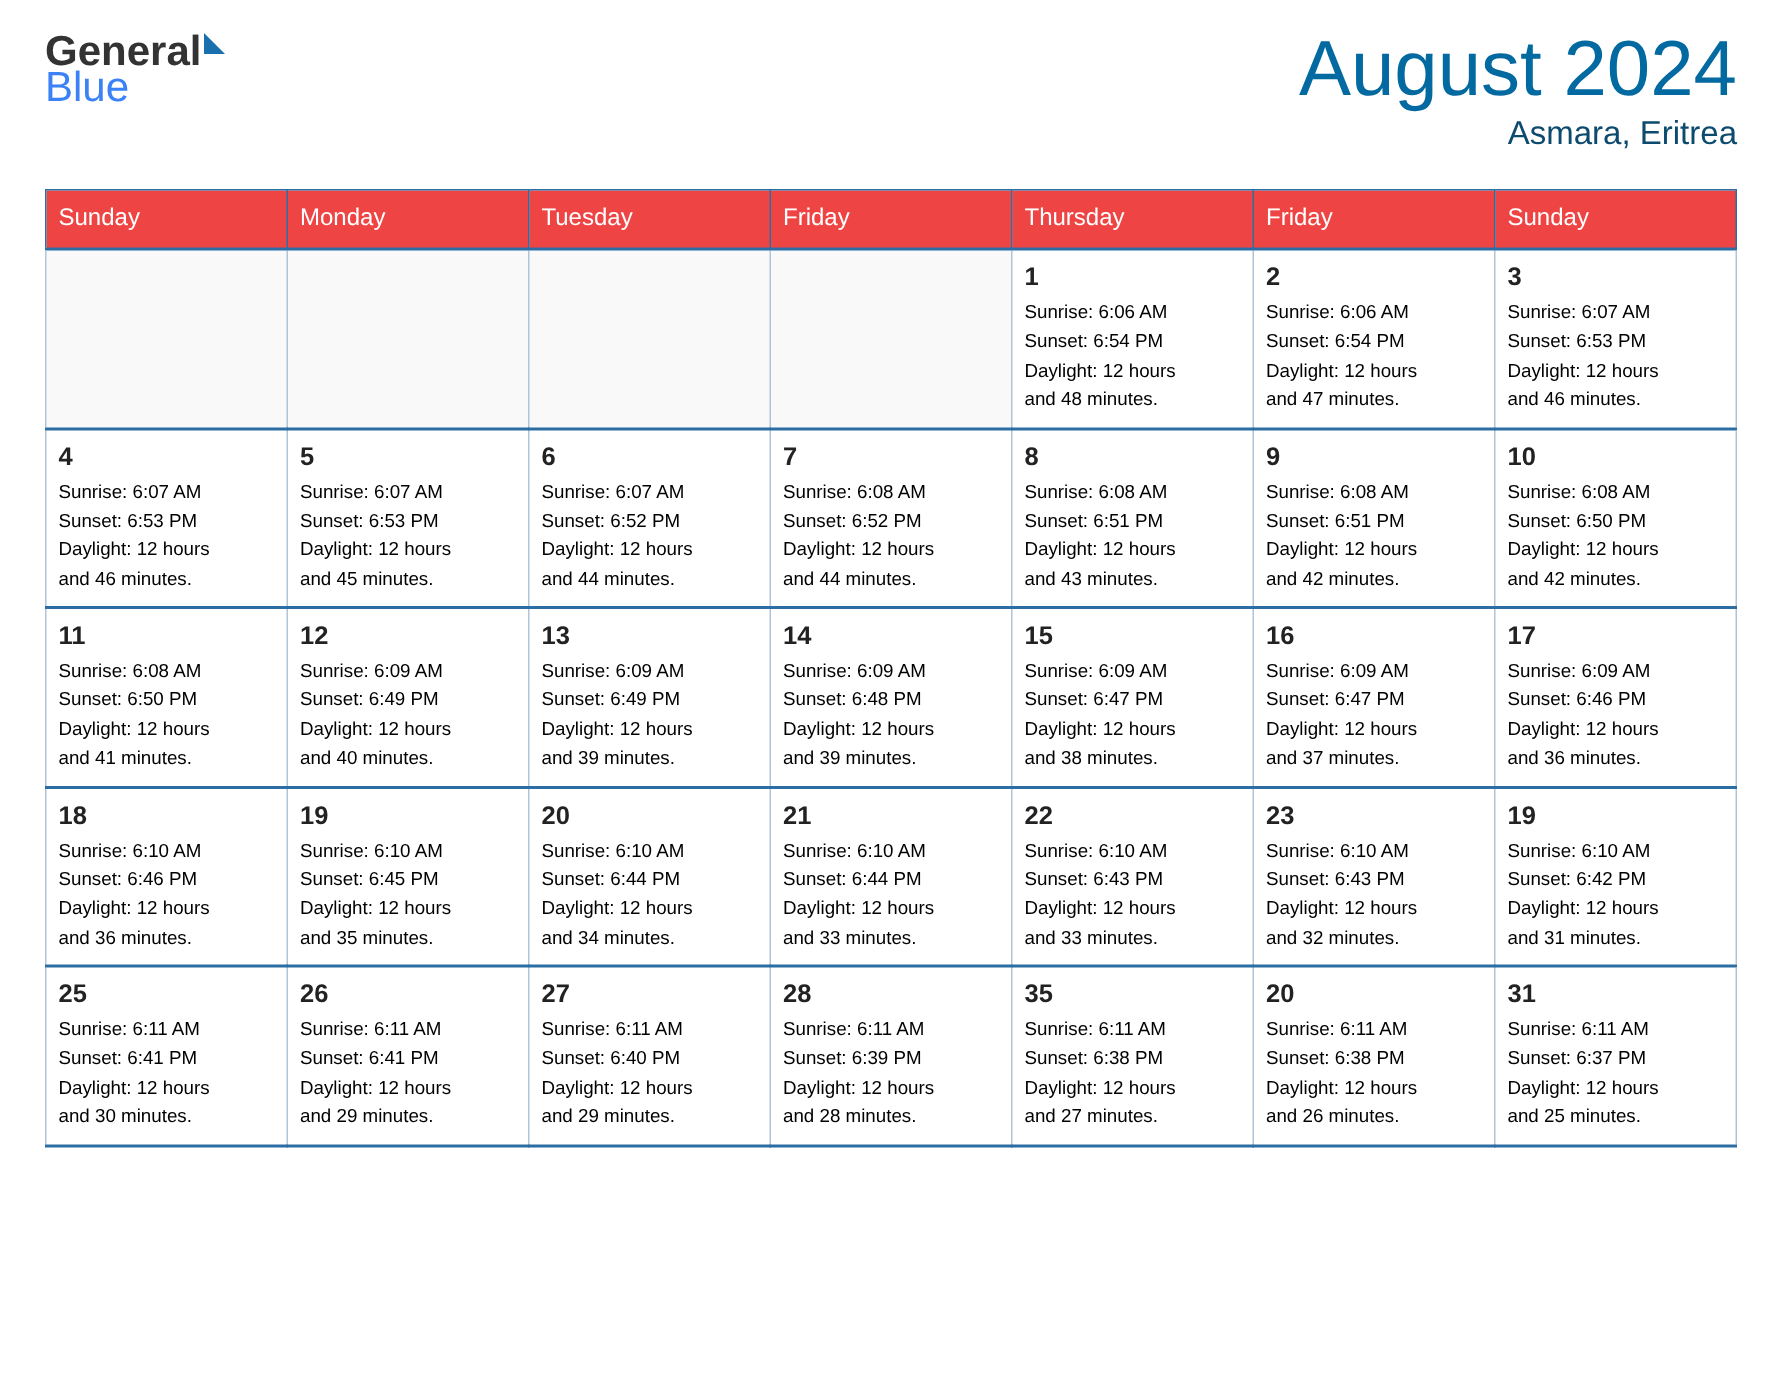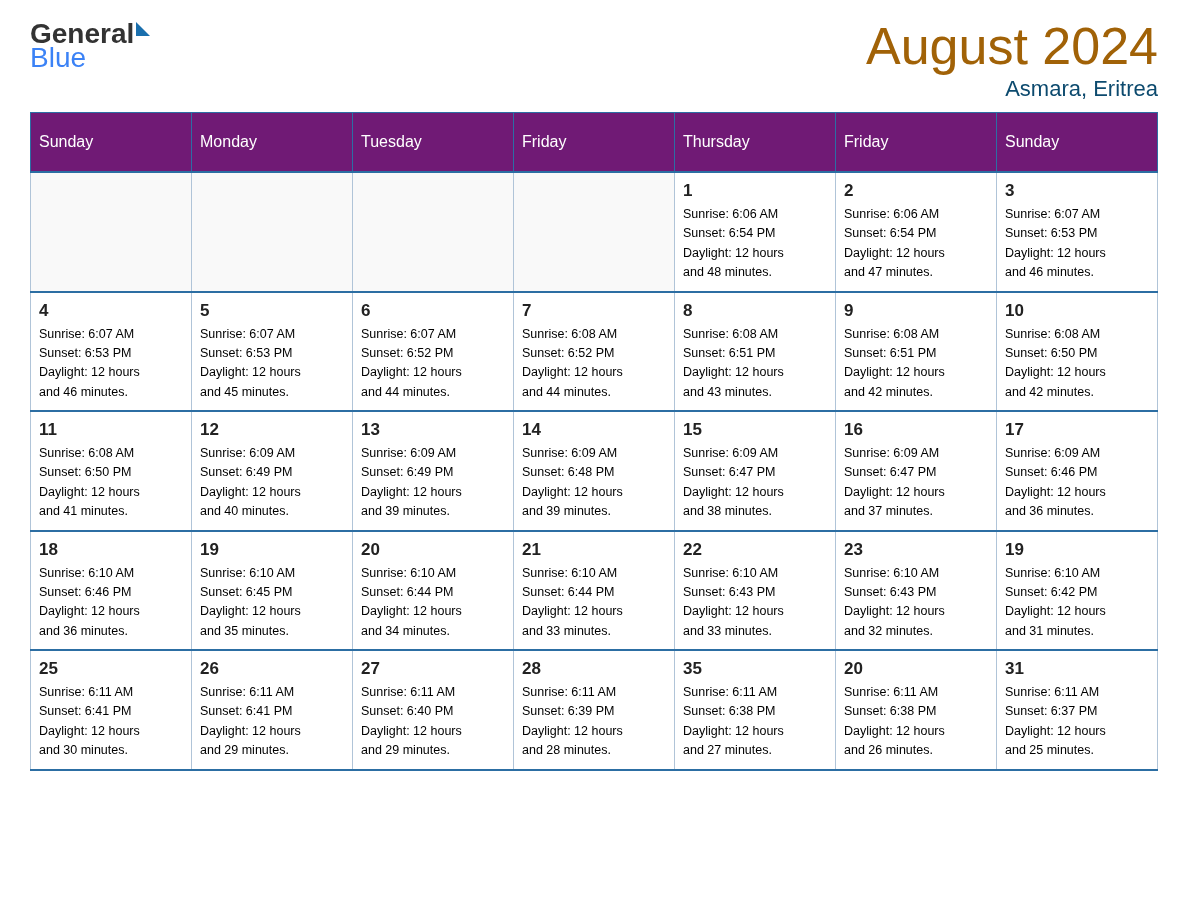--- a/index.html
+++ b/index.html
@@ -7,21 +7,21 @@
       font-family: Arial, sans-serif;
       background: #fff;
       width: 1188px;
       min-height: 918px;
       padding: 20px 30px;
     }
     .header {
       display: flex;
       justify-content: space-between;
       align-items: flex-start;
-      margin-bottom: 10px;
+      margin-bottom: 24px;
     }
     .logo {
       display: flex;
       align-items: center;
       gap: 0;
     }
     .logo-text {
       font-size: 28px;
       font-weight: bold;
       color: #333;
@@ -53,39 +53,39 @@
       font-weight: normal;
       line-height: 1;
       margin-top: -4px;
     }
     .title-section {
       text-align: right;
     }
     .month-title {
       font-size: 52px;
       font-weight: normal;
-      color: #a16207;
+      color: #0369a1;
       line-height: 1;
     }
     .location-title {
       font-size: 22px;
       color: #0c4a6e;
       margin-top: 4px;
     }
     .calendar {
       width: 100%;
       border-collapse: collapse;
       border: 1px solid #2c6ea3;
     }
     .calendar th {
-      background-color: #701a75;
+      background-color: #ef4444;
       color: #fff;
       font-size: 16px;
       font-weight: normal;
-      padding: 20px 8px;
+      padding: 10px 8px;
       text-align: left;
       border: 1px solid #2c6ea3;
     }
     .calendar td {
       vertical-align: top;
       padding: 8px;
       border: 1px solid #b0c4d8;
       width: calc(100% / 7);
       min-height: 110px;
       font-size: 13px;

